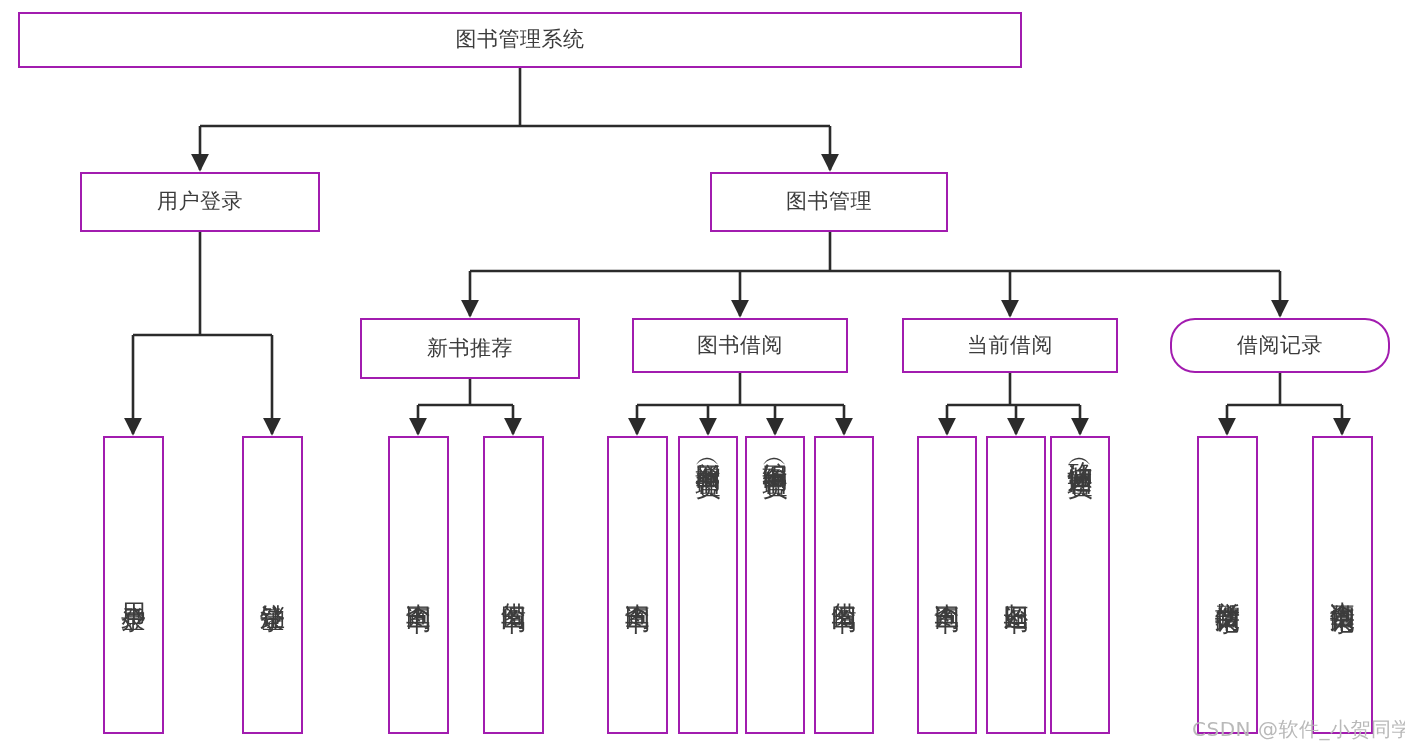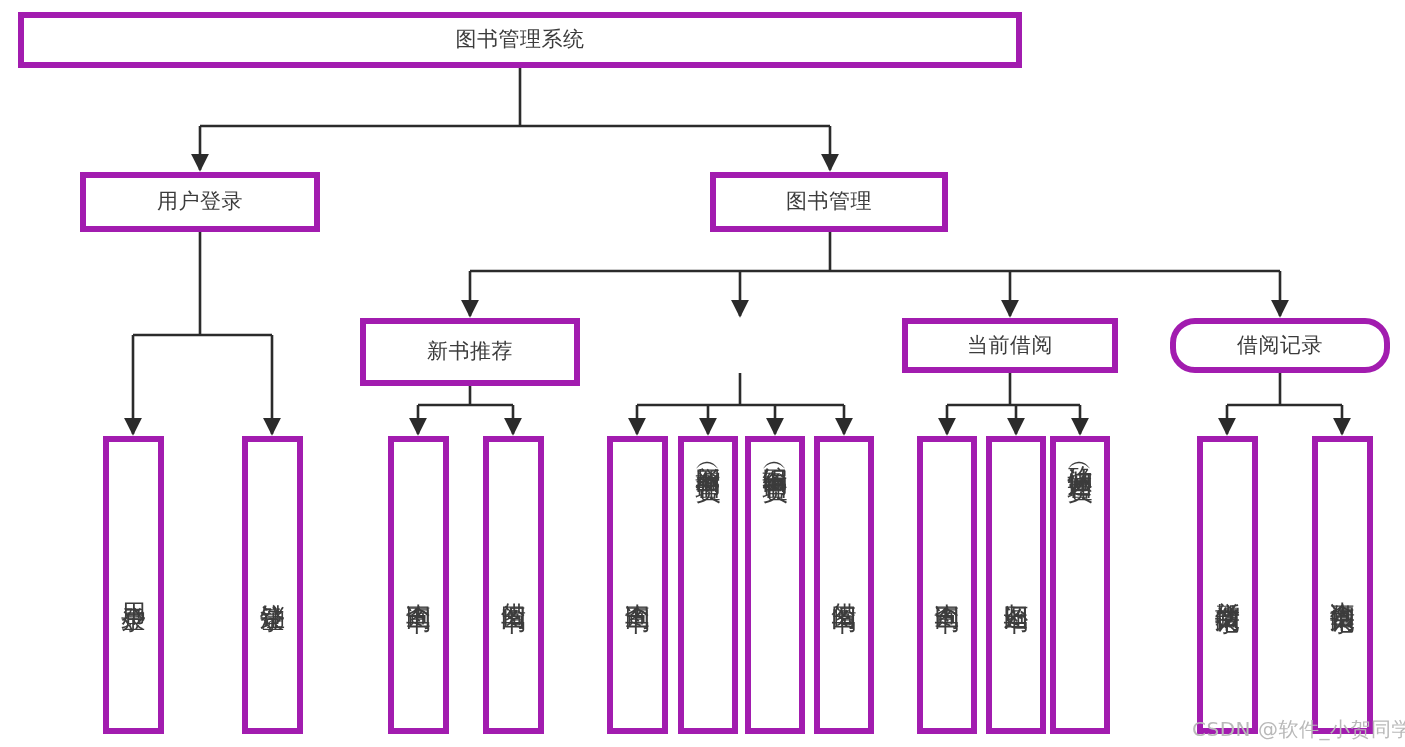--- a/index.html
+++ b/index.html
@@ -21,21 +21,21 @@
     position: absolute;
     left: 0;
     top: 0;
     width: 1405px;
     height: 747px;
     pointer-events: none;
   }
   .node {
     position: absolute;
     box-sizing: border-box;
-    border: 6px solid #a21caf;
+    border: 2px solid #a21caf;
     background: #ffffff;
     display: flex;
     align-items: center;
     justify-content: center;
     color: #3c3c3c;
   }
   .node.horiz .label {
     font-size: 21px;
     line-height: 1.2;
     letter-spacing: 0.5px;
@@ -124,22 +124,25 @@
     <span class="label">图书管理系统</span>
   </div>
 
   <div class="node horiz" style="left: 80px; top: 172px; width: 240px; height: 60px;">
     <span class="label">用户登录</span>
   </div>
   <div class="node horiz" style="left: 710px; top: 172px; width: 238px; height: 60px;">
     <span class="label">图书管理</span>
   </div>
 
-  <div class="node horiz" style="left: 360px; top: 318px; width: 220px; height: 68px;">
+  <div class="node horiz" style="left: 360px; top: 318px; width: 220px; height: 61px;">
     <span class="label">新书推荐</span>
+  </div>
+  <div class="node horiz" style="left: 632px; top: 318px; width: 216px; height: 55px;">
+    <span class="label">图书借阅</span>
   </div>
   <div class="node horiz" style="left: 902px; top: 318px; width: 216px; height: 55px;">
     <span class="label">当前借阅</span>
   </div>
   <div class="node horiz" style="left: 1170px; top: 318px; width: 220px; height: 55px; border-radius: 25px;">
     <span class="label">借阅记录</span>
   </div>
 
   <div class="node vert center-v" style="left: 103px; top: 436px; width: 61px; height: 298px;">
     <span class="label">用户登录</span>

